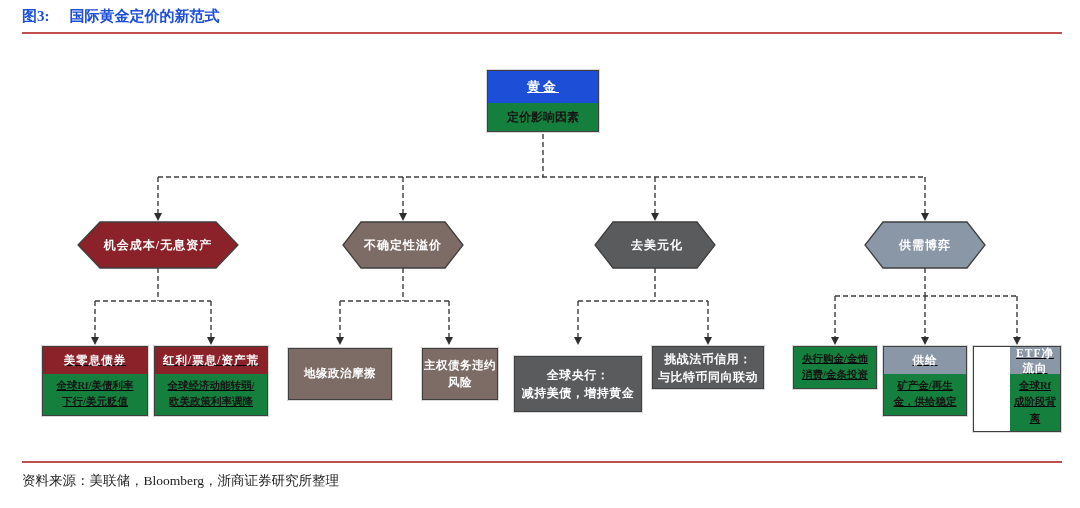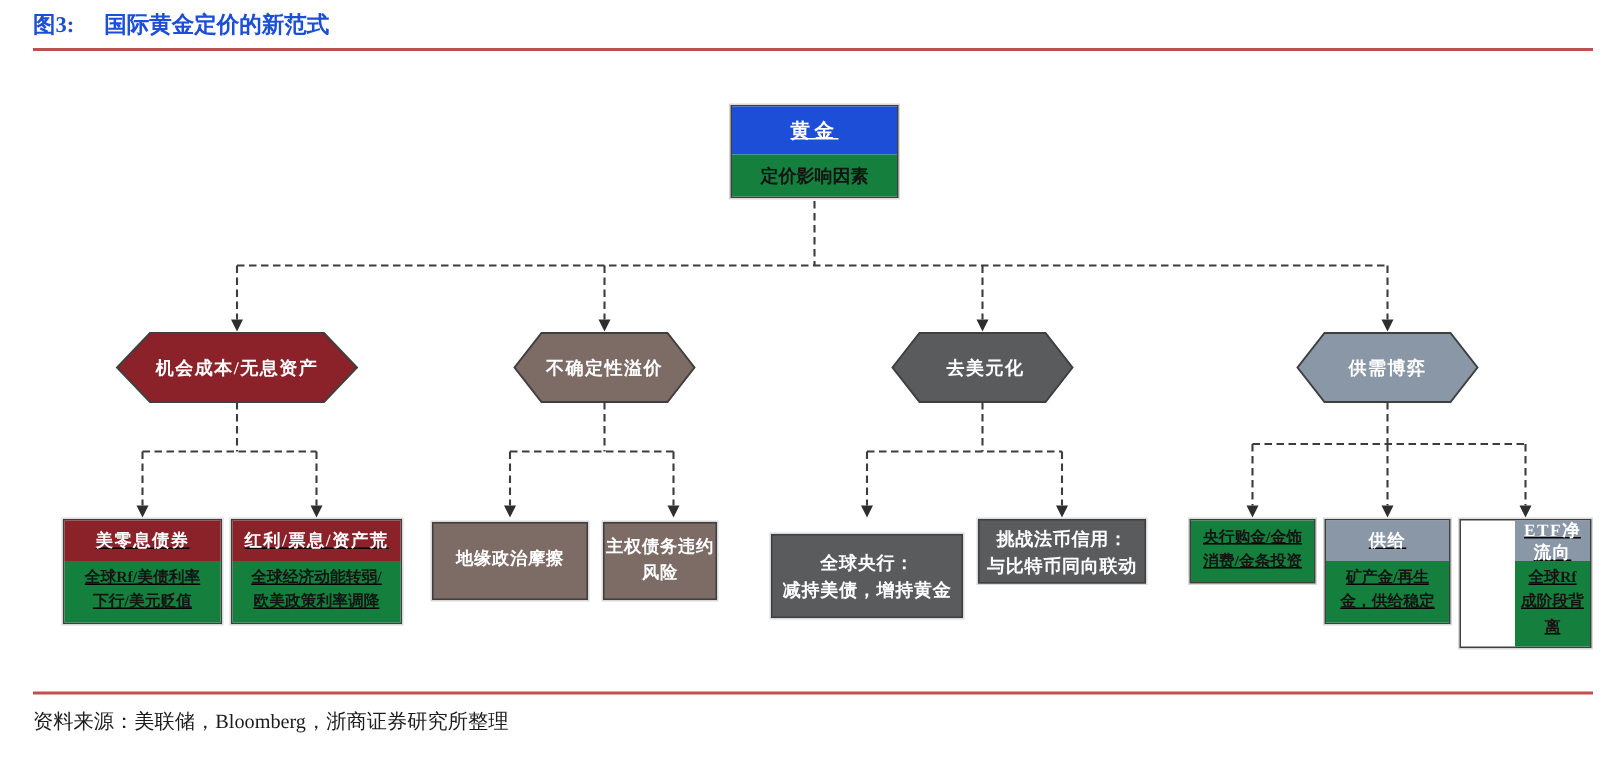--- a/index.html
+++ b/index.html
@@ -127,21 +127,21 @@
     <div class="bd">
       <span>全球经济动能转弱/</span>
       <span>欧美政策利率调降</span>
     </div>
   </div>
 
   <div class="plain mauve" style="left:288px;width:104px;align-items:center;">
     <span>地缘政治摩擦</span>
     <span></span>
   </div>
-  <div class="plain mauve" style="left:402px;width:76px;">
+  <div class="plain mauve" style="left:422px;width:76px;">
     <span>主权债务违约</span>
     <span>风险</span>
   </div>
 
   <div class="plain dkgray" style="left:514px;width:128px;top:356px;height:56px;">
     <span>全球央行：</span>
     <span>减持美债，增持黄金</span>
   </div>
   <div class="plain dkgray" style="left:652px;width:112px;top:346px;height:43px;">
     <span>挑战法币信用：</span>

